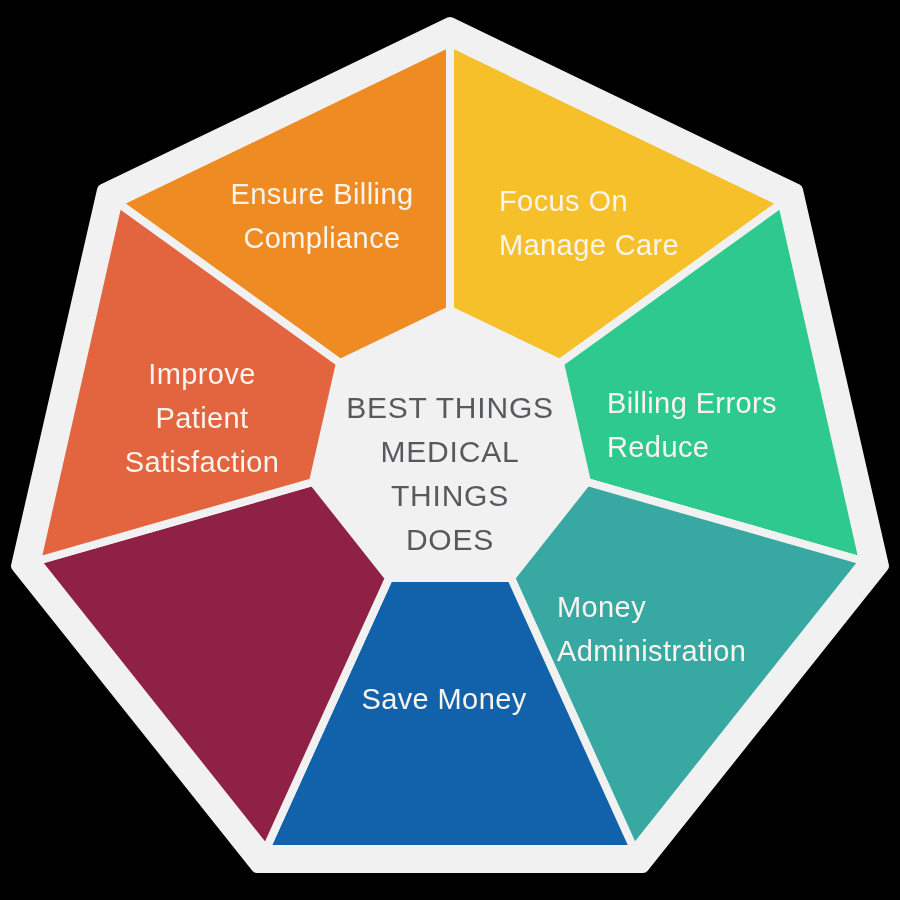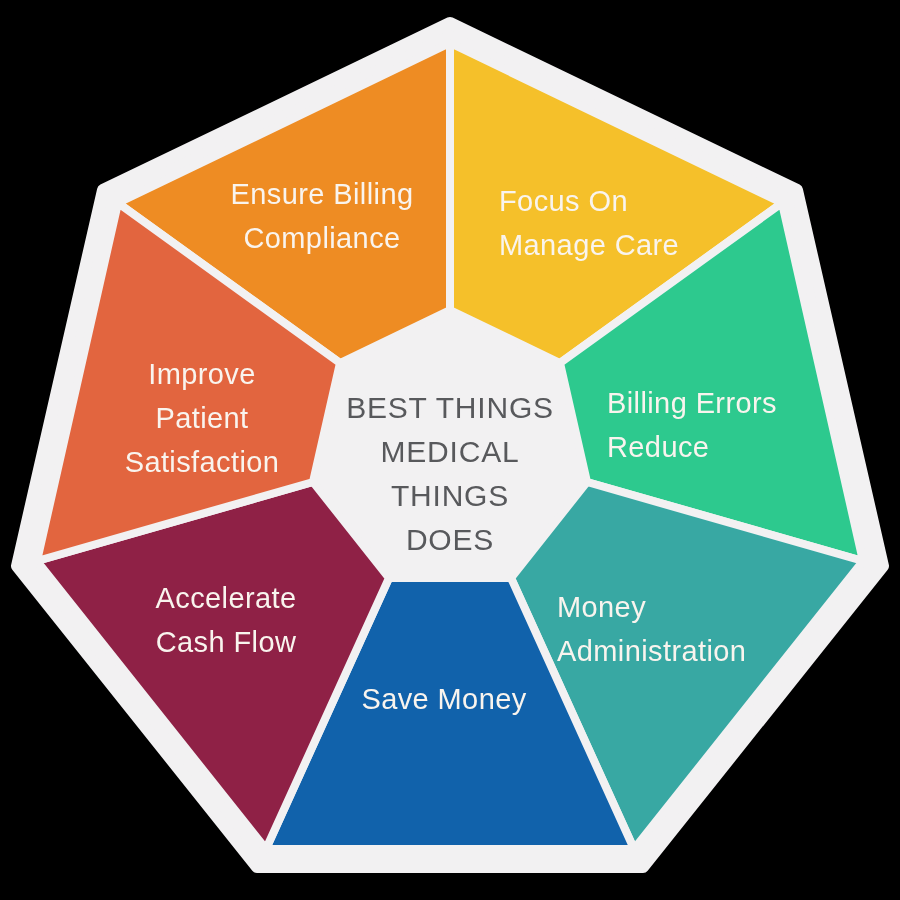--- a/index.html
+++ b/index.html
@@ -92,24 +92,20 @@
 
   <div class="label left-align" style="left:557px; top:622px;">
     <div>Money</div>
     <div>Administration</div>
   </div>
 
   <div class="label center-align" style="left:444px; top:699px;">
     <div>Save Money</div>
   </div>
 
-  <div class="label center-align" style="left:226px; top:620px;">
-    <div>Accelerate</div>
-    <div>Cash Flow</div>
-  </div>
 
   <div class="label center-align" style="left:202px; top:418px;">
     <div>Improve</div>
     <div>Patient</div>
     <div>Satisfaction</div>
   </div>
 
   <div class="center-title">
     <div>BEST THINGS</div>
     <div>MEDICAL</div>

